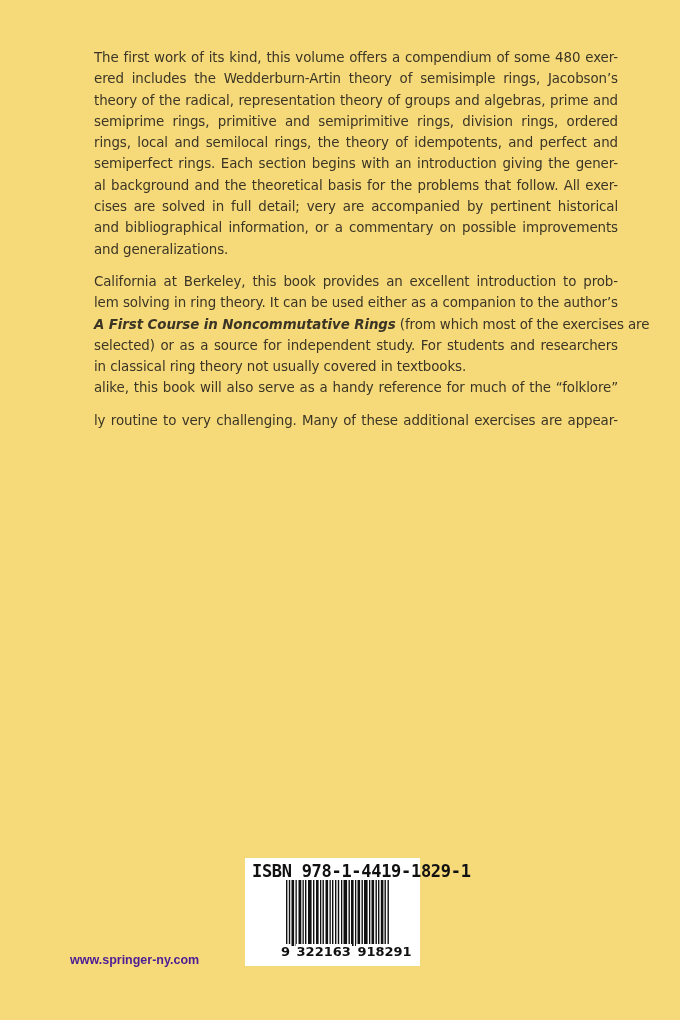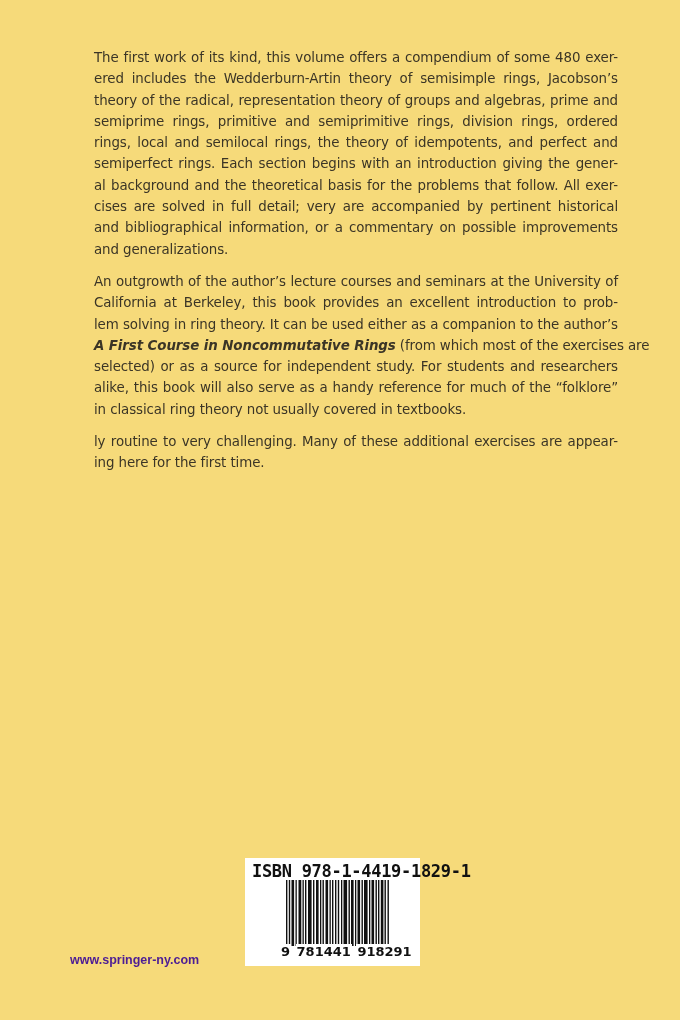--- a/index.html
+++ b/index.html
@@ -55,31 +55,29 @@
     <span class="line">theory of the radical, representation theory of groups and algebras, prime and</span>
     <span class="line">semiprime rings, primitive and semiprimitive rings, division rings, ordered</span>
     <span class="line">rings, local and semilocal rings, the theory of idempotents, and perfect and</span>
     <span class="line">semiperfect rings. Each section begins with an introduction giving the gener-</span>
     <span class="line">al background and the theoretical basis for the problems that follow. All exer-</span>
     <span class="line">cises are solved in full detail; very are accompanied by pertinent historical</span>
     <span class="line">and bibliographical information, or a commentary on possible improvements</span>
     <span class="line last">and generalizations.</span>
   </p>
   <p class="para">
-    <span class="line">An outgrowth of the author’s lecture courses and seminars at the University of</span>
     <span class="line">California at Berkeley, this book provides an excellent introduction to prob-</span>
     <span class="line">lem solving in ring theory. It can be used either as a companion to the author’s</span>
     <span class="line"><i>A First Course in Noncommutative Rings</i><span> (from which most of the exercises are</span></span>
     <span class="line">selected) or as a source for independent study. For students and researchers</span>
+    <span class="line last">in classical ring theory not usually covered in textbooks.</span>
     <span class="line">alike, this book will also serve as a handy reference for much of the “folklore”</span>
-    <span class="line last">in classical ring theory not usually covered in textbooks.</span>
   </p>
   <p class="para">
     <span class="line">ly routine to very challenging. Many of these additional exercises are appear-</span>
-    <span class="line last">ing here for the first time.</span>
   </p>
 </div>
 
 <div class="barcode-box">
   <div class="isbn-text">ISBN 978-1-4419-1829-1</div>
   <svg class="bars" viewBox="0 0 104 75" preserveAspectRatio="none">
     <g fill="#111">
       <rect x="0" y="0" width="1.4" height="75"></rect>
         <rect x="2.8" y="0" width="1.4" height="75"></rect>
       <rect x="5.5" y="0" width="2.6" height="66"></rect>
@@ -109,18 +107,18 @@
         <rect x="85.5" y="0" width="2.6" height="66"></rect>
       <rect x="89.5" y="0" width="1.4" height="66"></rect>
         <rect x="92" y="0" width="1.4" height="66"></rect>
       <rect x="94.8" y="0" width="2.6" height="66"></rect>
         <rect x="98.5" y="0" width="1.4" height="75"></rect>
       <rect x="101.5" y="0" width="1.4" height="75"></rect>
     </g>
   </svg>
   <div class="digits">
     <span>9</span>
-    <span>781441</span>
+    <span>322163</span>
     <span>918291</span>
   </div>
 </div>
 
 <div class="url">www.springer-ny.com</div>
 
 </body></html>

